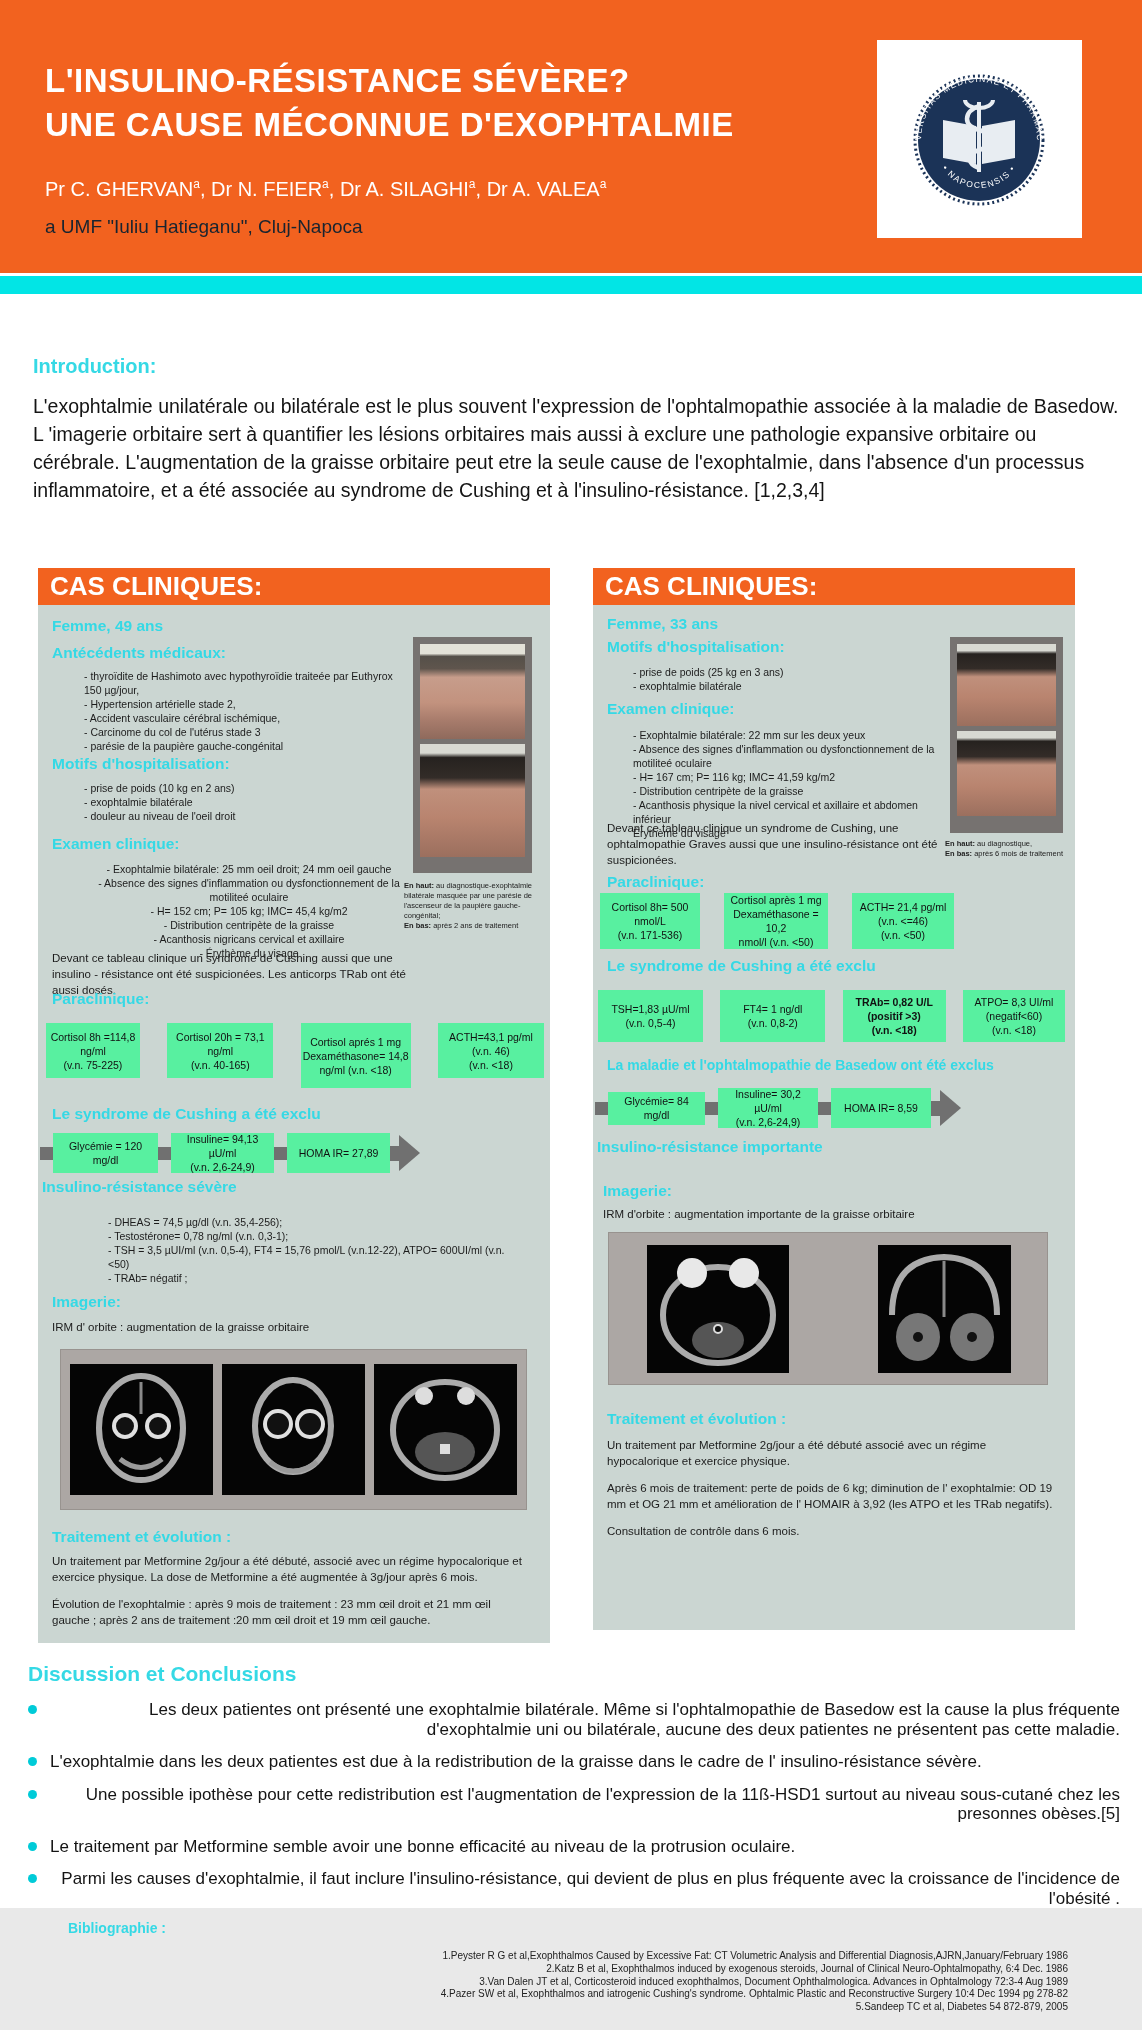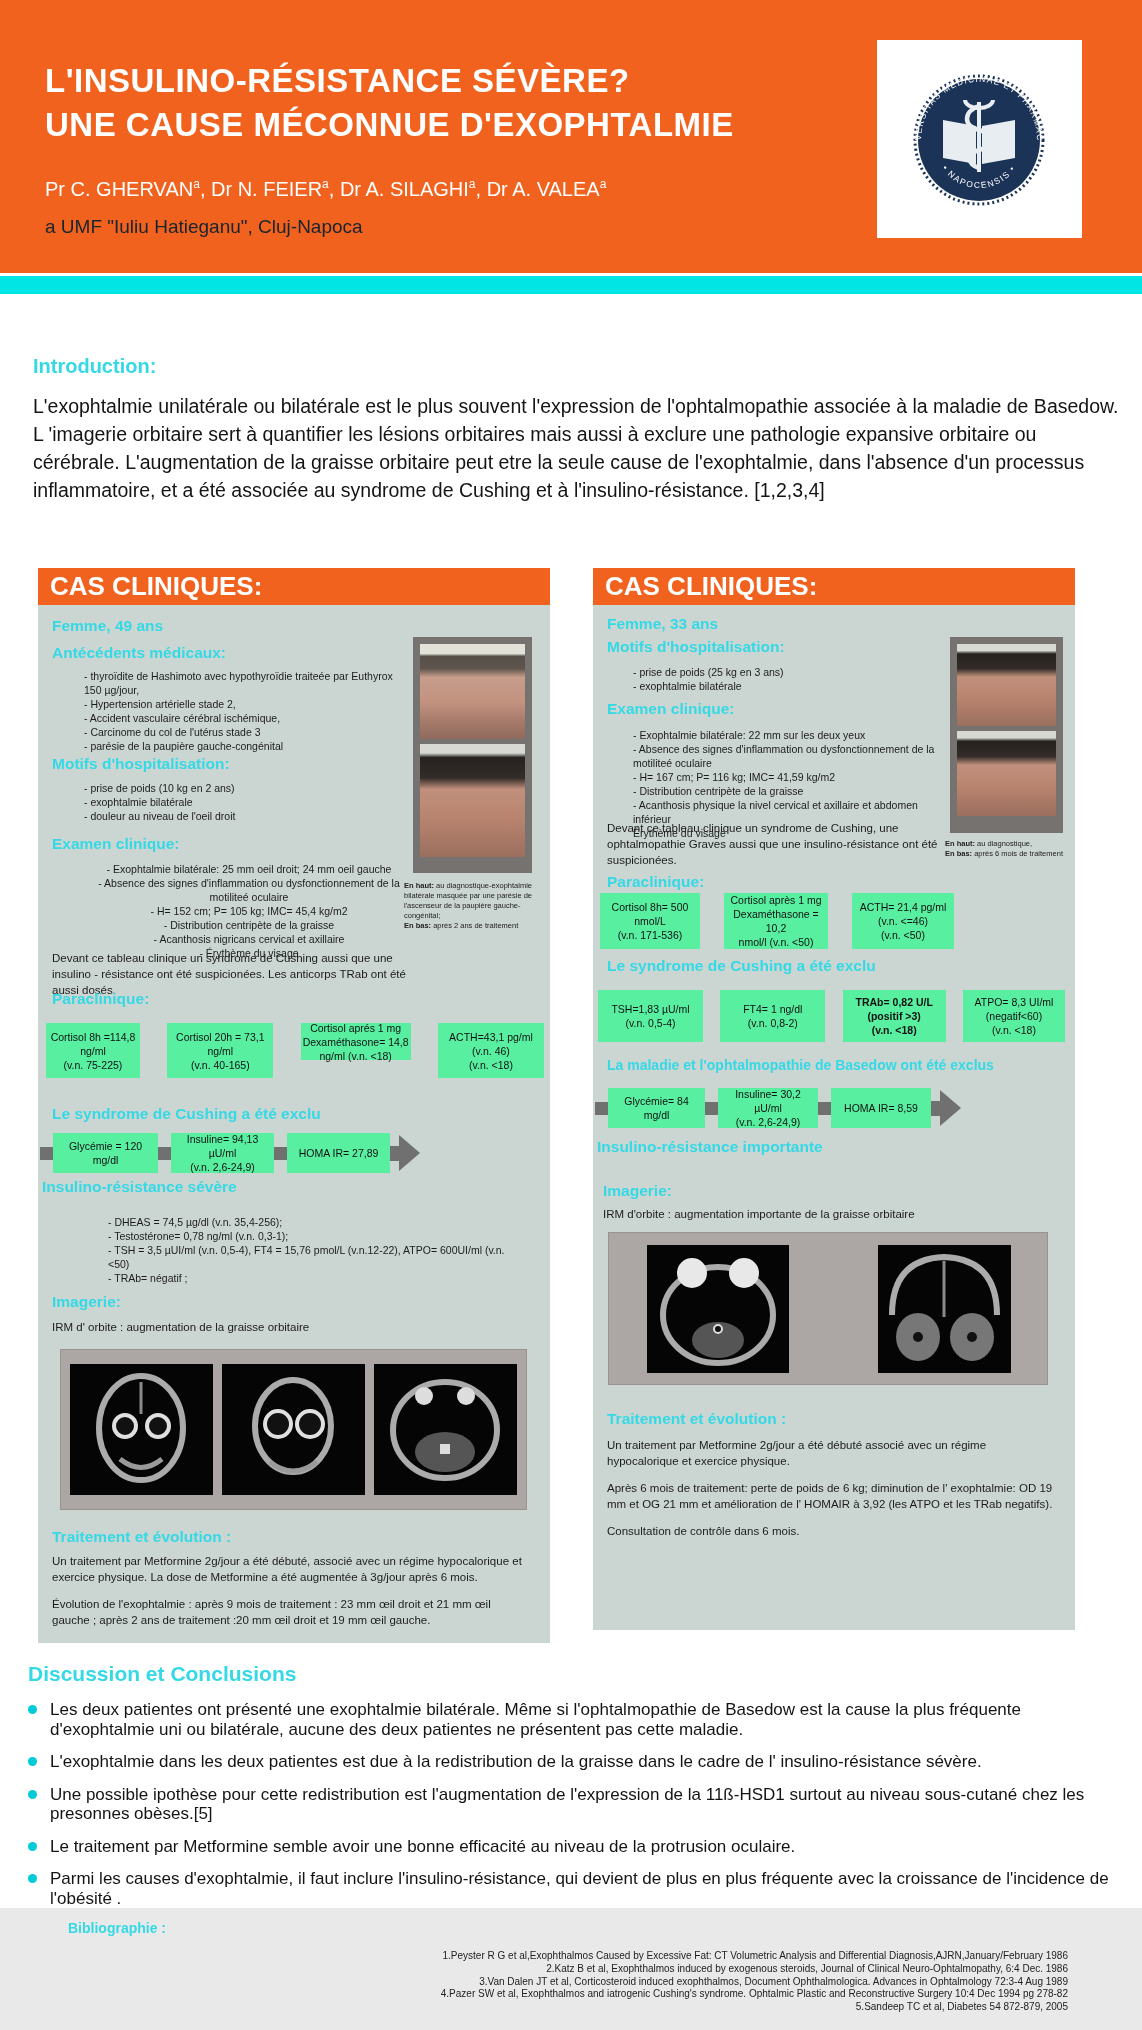--- a/index.html
+++ b/index.html
@@ -43,21 +43,21 @@
   .caption{font-size:7.5px;line-height:10px;color:#222;}
   .caption b{font-weight:bold;}
   .mri-frame{background:#ACA7A4;border:1px solid #98938f;display:flex;align-items:center;box-sizing:border-box;}
   .mri{background:#050505;flex:none;}
   .mri svg{display:block;}
 
   
   .disc-heading{font-size:21px;}
   .bullet{display:flex;gap:13px;margin-top:13px;}
   .dot{width:9px;height:9px;border-radius:50%;background:#00CBD8;margin-top:5px;flex:none;}
-  .bullet-text{font-size:17px;line-height:19.5px;color:#141414;}
+  .bullet-text{font-size:17px;line-height:19.5px;color:#141414;text-align:right;}
 
   
   .biblio{position:absolute;left:0;top:1908px;width:1142px;height:122px;background:#E9E9E9;}
   .biblio-heading{font-size:14px;}
   .ref{font-size:10px;line-height:12.8px;color:#222;}
 </style>
 </head>
 <body>
 
 <div class="poster">
@@ -133,21 +133,21 @@
       </div>
 
       <div class="abs h-cyan col-h" style="left:14px;top:385px;">Paraclinique:</div>
       <div class="abs box-row" style="left:8px;top:418px;width:498px;justify-content:space-between;">
         <div class="gbox" style="width:94px;height:55px;">Cortisol 8h =114,8
 ng/ml
 (v.n. 75-225)</div>
         <div class="gbox" style="width:106px;height:55px;">Cortisol 20h = 73,1
 ng/ml
 (v.n. 40-165)</div>
-        <div class="gbox" style="width:110px;height:37px;">Cortisol aprés 1 mg
+        <div class="gbox" style="width:110px;height:65px;">Cortisol aprés 1 mg
 Dexaméthasone= 14,8
 ng/ml (v.n. &lt;18)</div>
         <div class="gbox" style="width:106px;height:55px;">ACTH=43,1 pg/ml
 (v.n. 46)
 (v.n. &lt;18)</div>
       </div>
       <div class="abs h-cyan col-h" style="left:14px;top:500px;">Le syndrome de Cushing a été exclu</div>
       <div class="abs flow-row" style="left:2px;top:528px;">
         <span class="conn"></span>
         <div class="gbox" style="width:105px;height:40px;">Glycémie = 120 mg/dl</div>
@@ -254,21 +254,21 @@
         <div class="gbox" style="width:103px;height:52px;font-weight:bold;">TRAb= 0,82 U/L
 (positif &gt;3)
 (v.n. &lt;18)</div>
         <div class="gbox" style="width:102px;height:52px;">ATPO= 8,3 UI/ml
 (negatif&lt;60)
 (v.n. &lt;18)</div>
       </div>
       <div class="abs h-cyan col-h" style="left:14px;top:452px;font-size:14px;">La maladie et l'ophtalmopathie de Basedow ont été exclus</div>
       <div class="abs flow-row" style="left:2px;top:483px;">
         <span class="conn"></span>
-        <div class="gbox" style="width:97px;height:40px;">Glycémie= 84 mg/dl</div>
+        <div class="gbox" style="width:97px;height:33px;">Glycémie= 84 mg/dl</div>
         <span class="conn"></span>
         <div class="gbox" style="width:100px;height:40px;">Insuline= 30,2 µU/ml
 (v.n. 2,6-24,9)</div>
         <span class="conn"></span>
         <div class="gbox" style="width:100px;height:40px;">HOMA IR= 8,59</div>
         <span class="flow-stem"></span>
         <span class="flow-arrow"></span>
       </div>
       <div class="abs h-cyan col-h" style="left:4px;top:533px;">Insulino-résistance importante</div>
       <div class="abs h-cyan col-h" style="left:10px;top:577px;">Imagerie:</div>

